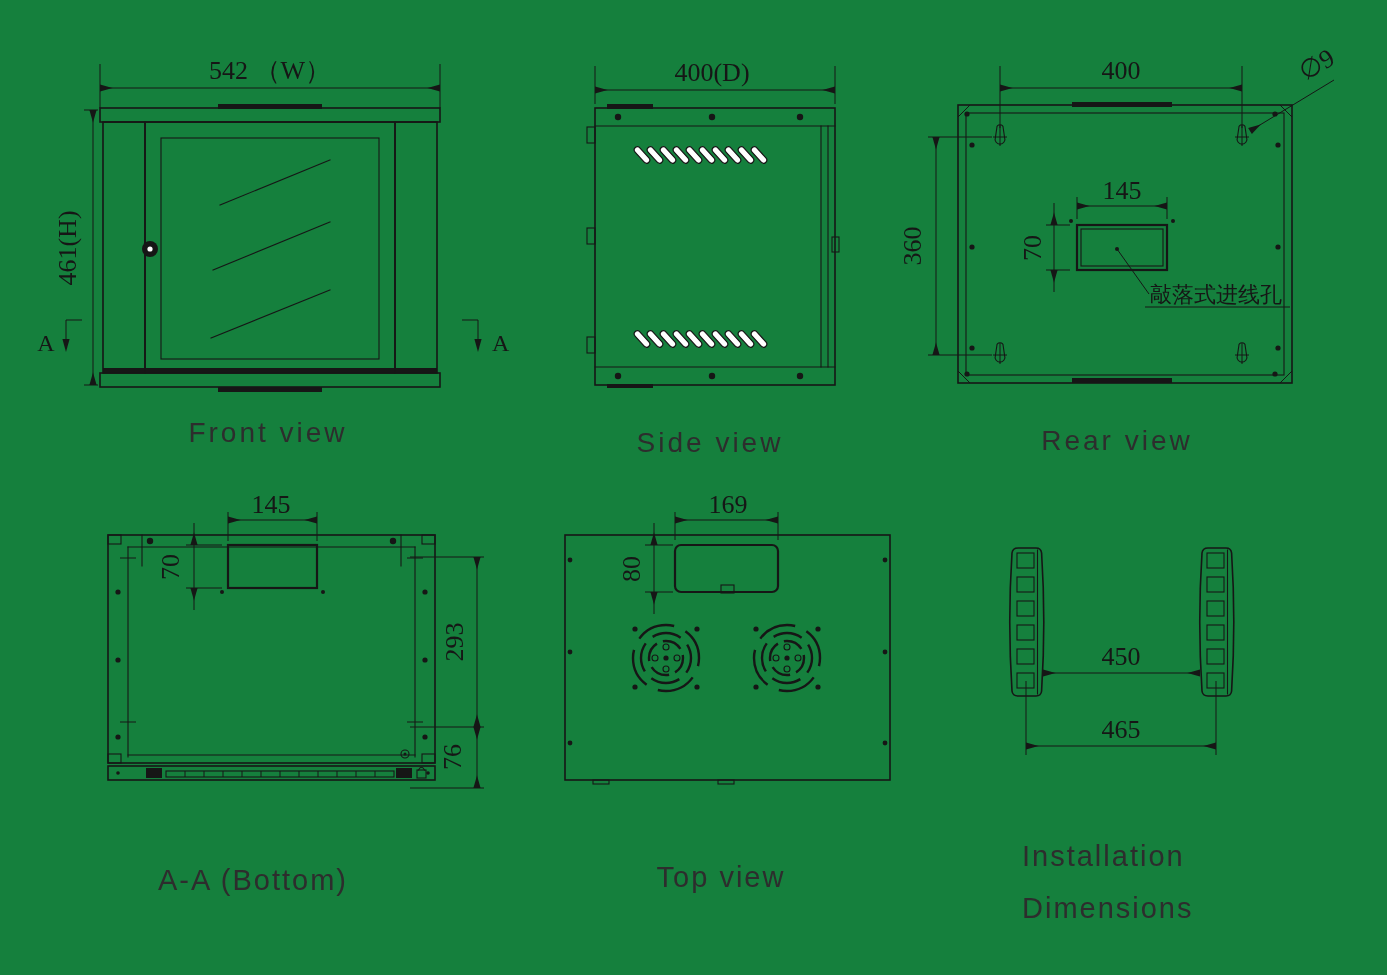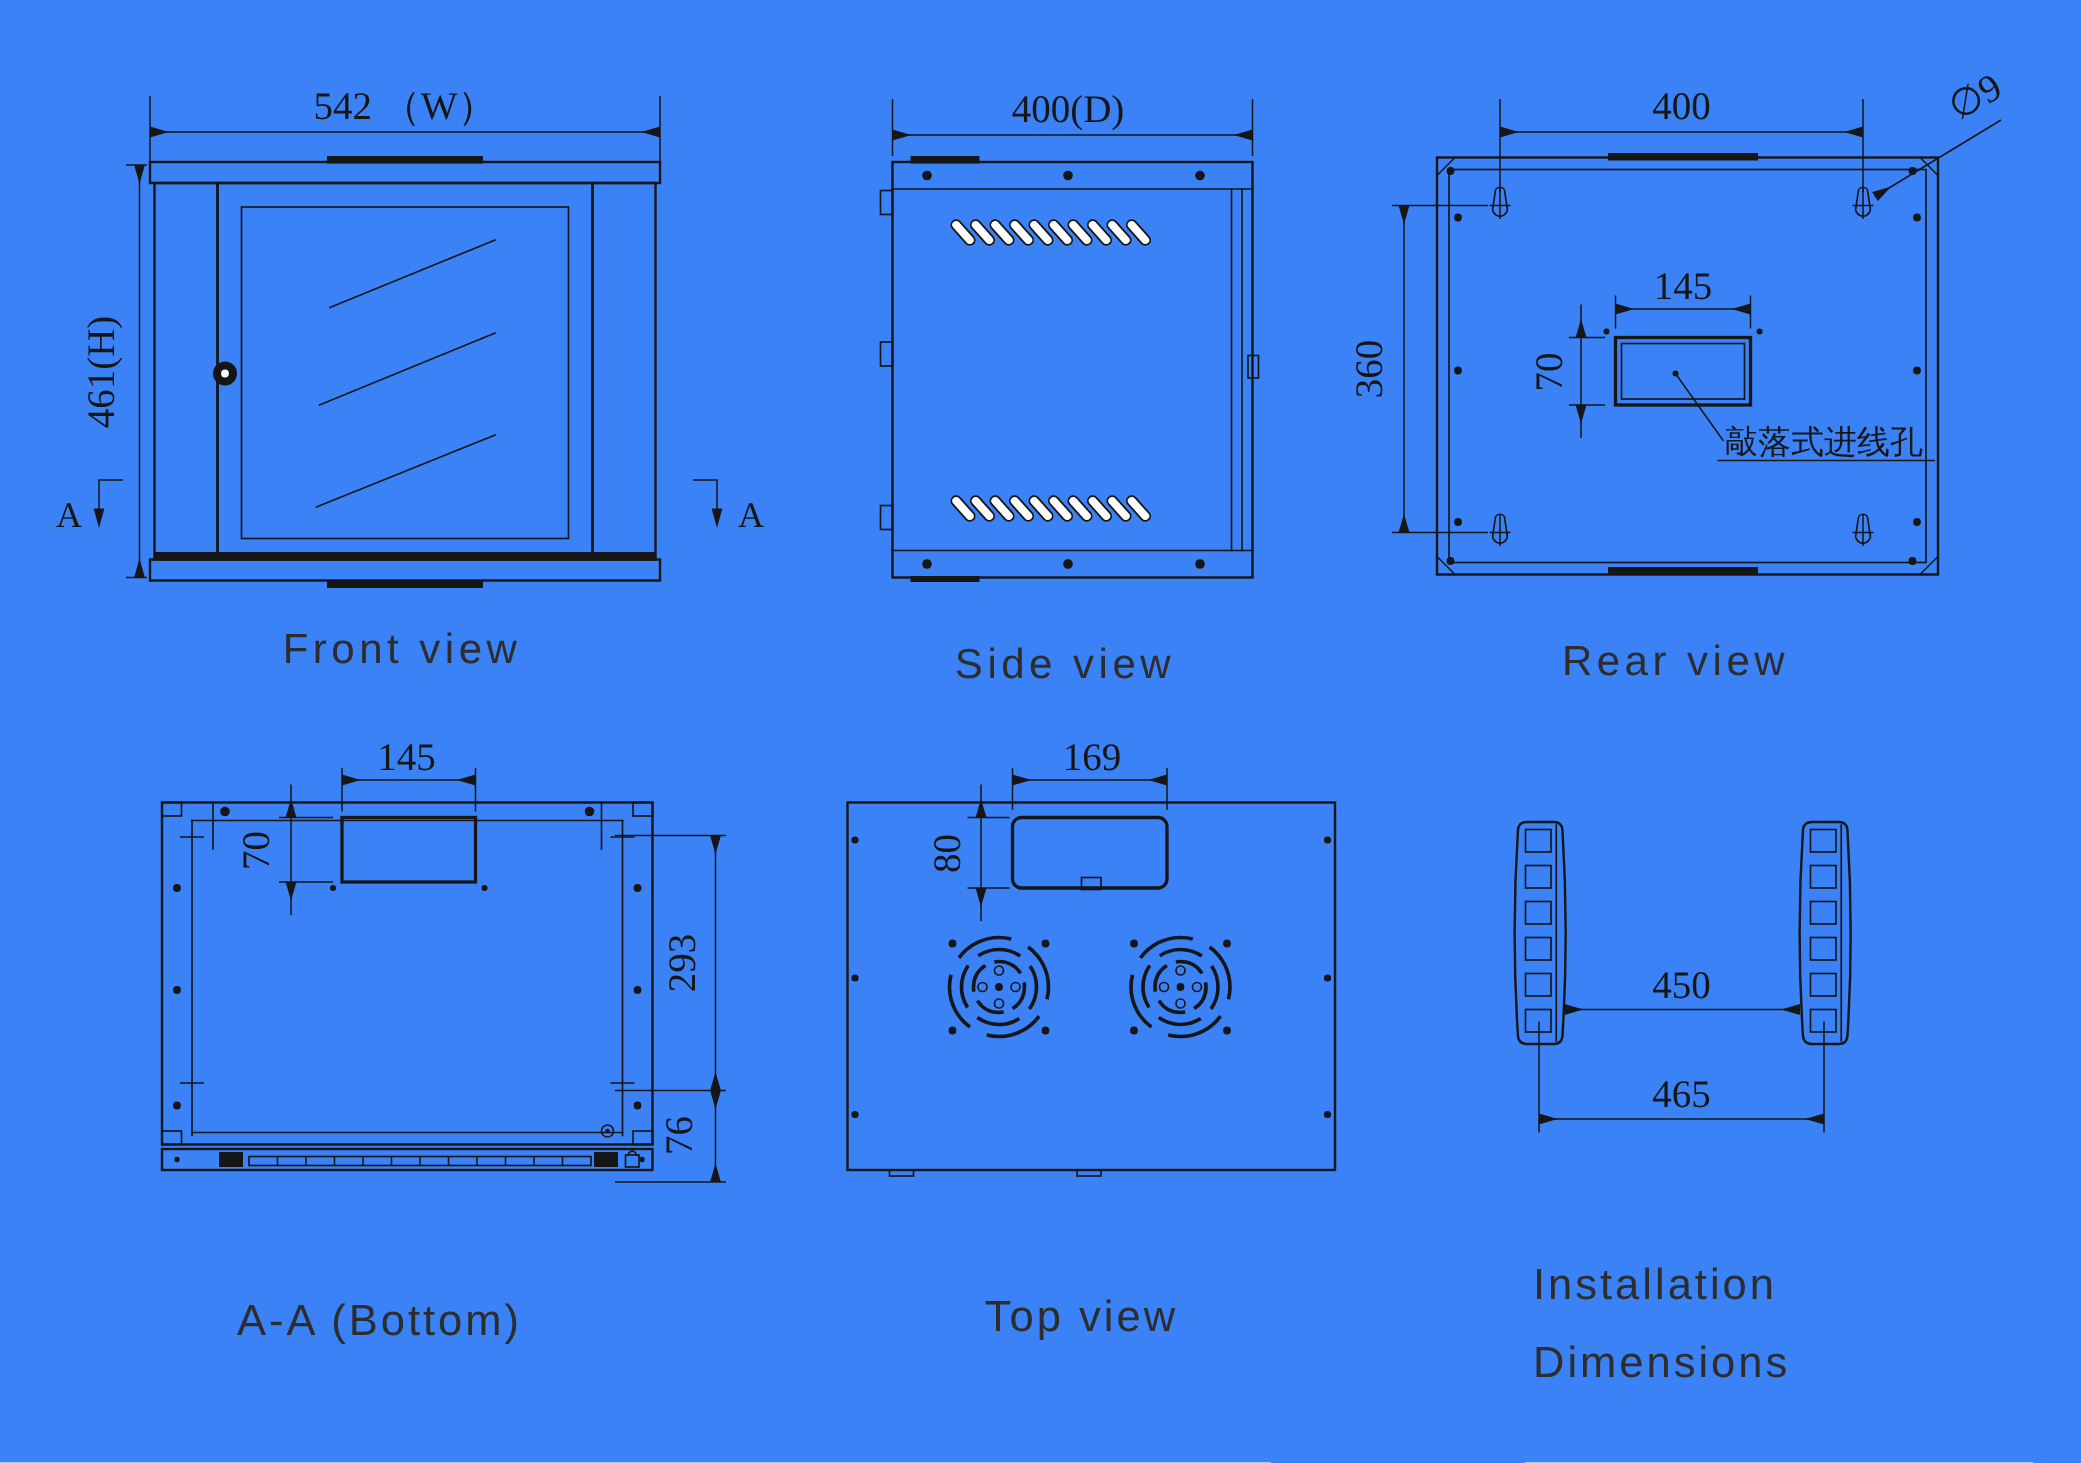--- a/index.html
+++ b/index.html
@@ -1,16 +1,16 @@
 <!DOCTYPE html>
 <html><head>
 <meta charset="utf-8">
 <style>
   html,body{margin:0;padding:0;background:#ffffff;}
-  .sheet{width:1387px;height:975px;background:#3b82f6;position:relative;overflow:hidden;}
+  .sheet{width:1387px;height:975px;background:#15803d;position:relative;overflow:hidden;}
   svg{display:block;}
   .ln{fill:none;stroke:#161616;stroke-width:1.6;stroke-linecap:square;}
   .thk{stroke-width:2.2;}
   .thin{stroke-width:1.1;}
   .dl{fill:none;stroke:#161616;stroke-width:1;}
   .fl{fill:#161616;stroke:none;}
   .ring{fill:none;stroke:#161616;stroke-width:2.4;}
   text{fill:#161616;}
   .dim{font:26px "Liberation Serif", serif;}
   .dimS{font:24px "Liberation Serif", serif;}

